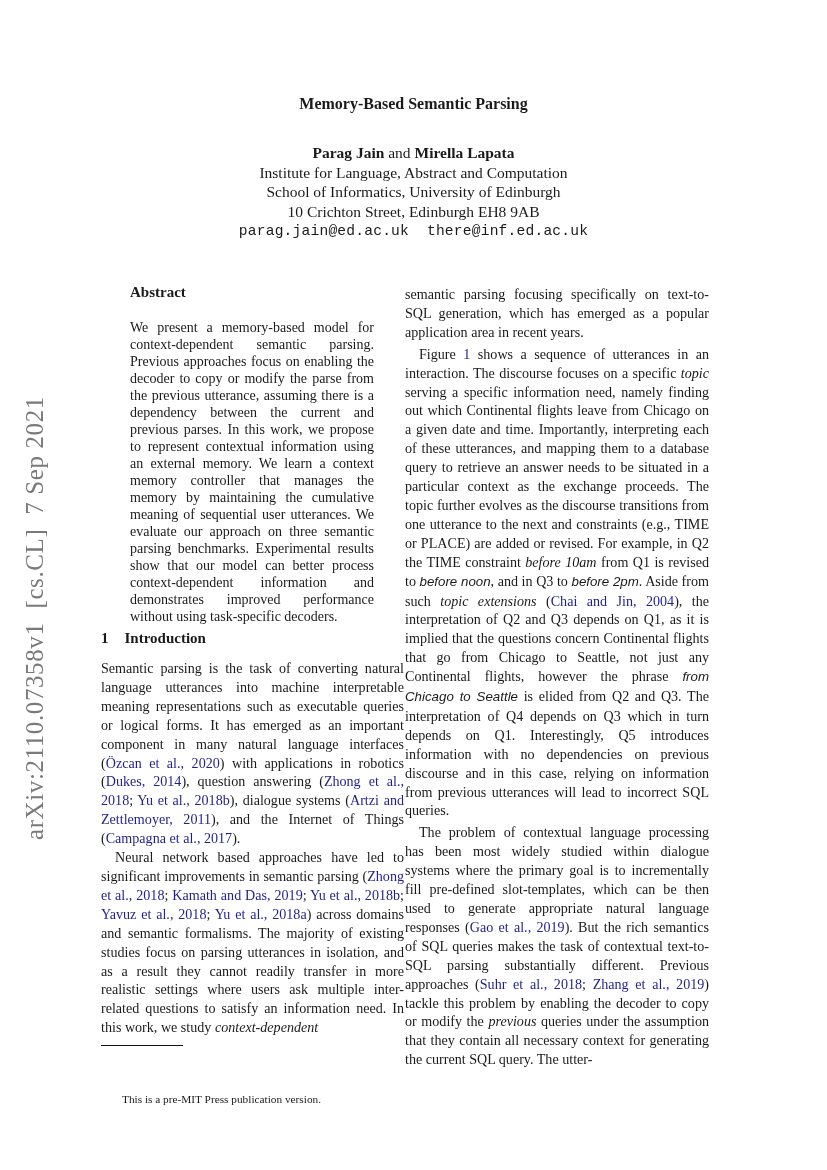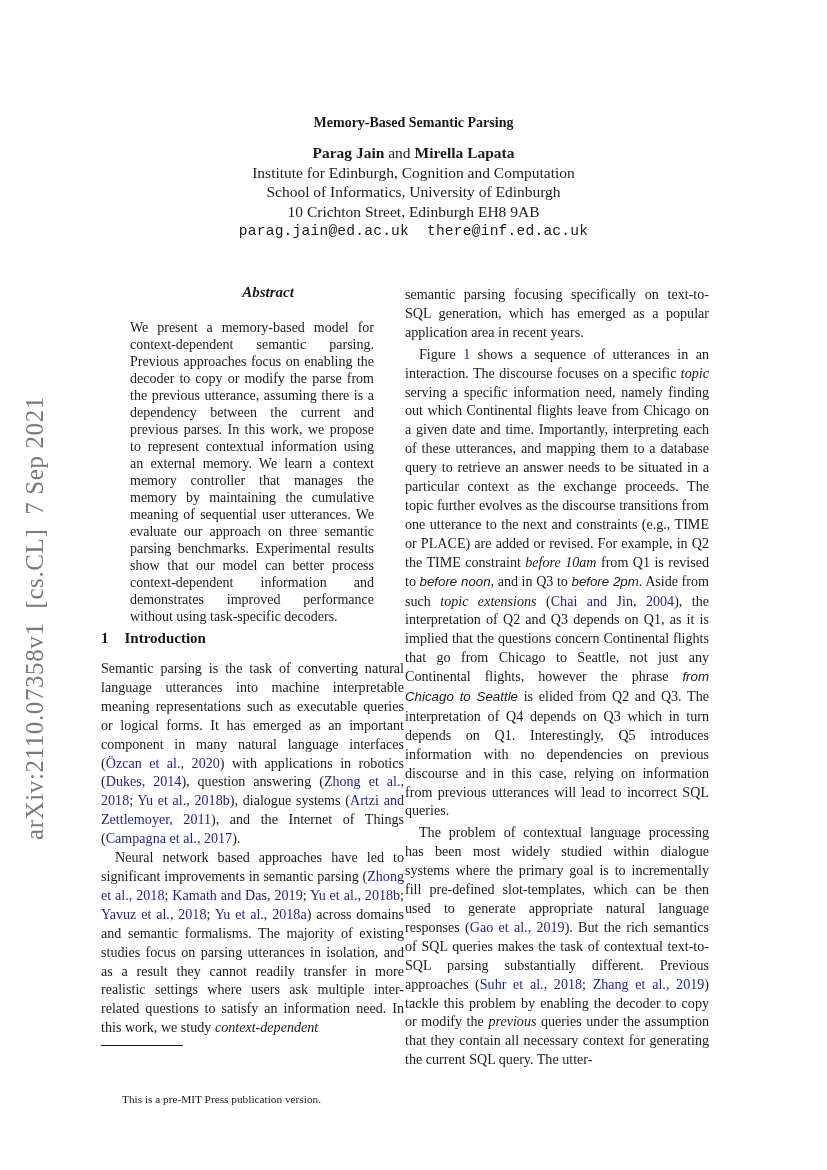--- a/index.html
+++ b/index.html
@@ -1,26 +1,26 @@
 <!DOCTYPE html>
 <html><head>
 <meta charset="utf-8">
 <style>
   html, body { margin: 0; padding: 0; background: #ffffff; }
   body { width: 827px; height: 1170px; position: relative; overflow: hidden;
          font-family: "Liberation Serif", "DejaVu Serif", serif; color: #1a1a1a; }
   .abs { position: absolute; }
-  .title { top: 95px; left: 0; width: 827px; text-align: center; font-size: 14px; font-weight: bold; margin-top: 20px; }
+  .title { top: 95px; left: 0; width: 827px; text-align: center; font-size: 16px; font-weight: bold; }
   .authors { top: 143px; left: 0; width: 827px; text-align: center; font-size: 15.5px; line-height: 19.7px; }
   .authors b { font-weight: bold; }
   .mono { font-family: "Liberation Mono", "DejaVu Sans Mono", monospace; font-size: 14.6px; letter-spacing: 0.2px; }
   .sidebar { left: 21px; top: 840px; transform-origin: 0 0; transform: rotate(-90deg);
              font-size: 25px; color: #7a7a7a; white-space: nowrap; letter-spacing: 0.6px; }
   .sidebar span { margin-right: 14px; }
-  .abs-head { top: 284px; left: 130px; width: 276px; text-align: center; font-size: 15px; font-weight: bold; font-style: italic; }
+  .abs-head { top: 284px; left: 130px; width: 276px; text-align: left; font-size: 15px; font-weight: bold; }
   .abstract { top: 319px; left: 130px; width: 244px; font-size: 14px; line-height: 17px; text-align: justify; }
   .col { font-size: 14.1px; line-height: 18.9px; text-align: justify; }
   .colL { left: 101px; width: 303px; }
   .colR { left: 405px; width: 304px; }
   .sec { top: 630px; left: 101px; font-size: 15px; font-weight: bold; }
   .sec .num { margin-right: 16px; }
   p { margin: 0; }
   .indent { text-indent: 14px; }
   .cite { color: #1f1f8f; }
   .ss { font-family: Liberation Sans, sans-serif; font-size: 13.3px; }
@@ -35,21 +35,21 @@
   <span>arXiv:2110.07358v1</span><span>[cs.CL]</span><span>7 Sep 2021</span>
 </div>
 
 <div class="abs title">Memory-Based Semantic Parsing</div>
 <div class="abs authors">
   <div>
     <b>Parag Jain</b>
     <span>and</span>
     <b>Mirella Lapata</b>
   </div>
-  <div>Institute for Edinburgh, Cognition and Computation</div>
+  <div>Institute for Language, Abstract and Computation</div>
   <div>School of Informatics, University of Edinburgh</div>
   <div>10 Crichton Street, Edinburgh EH8 9AB</div>
   <div class="mono">
     <span>parag.jain@ed.ac.uk</span>&nbsp;&nbsp;<span>there@inf.ed.ac.uk</span>
   </div>
 </div>
 
 <div class="abs abs-head">Abstract</div>
 <div class="abs abstract">We present a memory-based model for context-dependent semantic parsing. Previous approaches focus on enabling the decoder to copy or modify the parse from the previous utterance, assuming there is a dependency between the current and previous parses. In this work, we propose to represent contextual information using an external memory. We learn a context memory controller that manages the memory by maintaining the cumulative meaning of sequential user utterances. We evaluate our approach on three semantic parsing benchmarks. Experimental results show that our model can better process context-dependent information and demonstrates improved performance without using task-specific decoders.</div>
 

